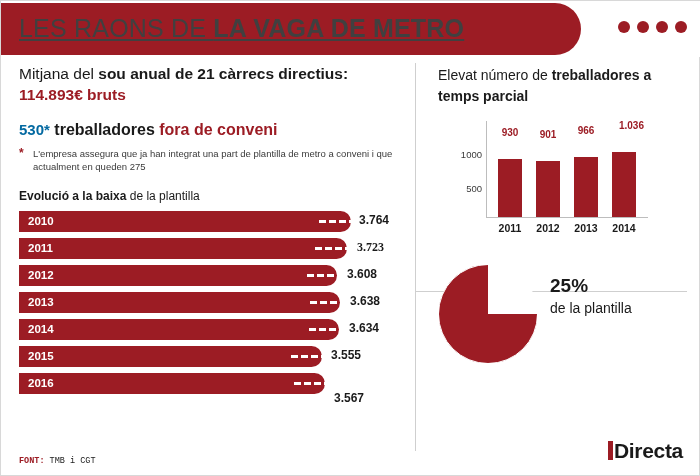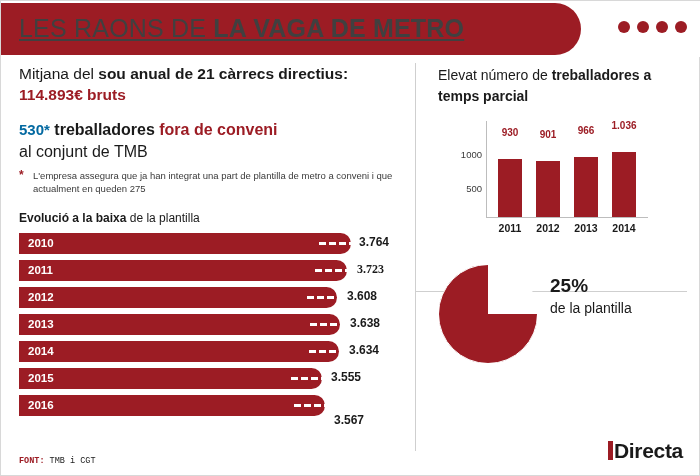--- a/index.html
+++ b/index.html
@@ -337,21 +337,20 @@
   <div class="hline" style="left:414px; top:290px; width:272px;"></div>
 
   <div id="left">
 
     <p class="para1">
       <span>Mitjana del </span><span class="b">sou anual de 21 càrrecs directius: </span><span class="red">114.893€ bruts</span>
     </p>
 
     <p class="para2">
       <span class="bigred">530*</span><span class="b"> treballadores </span><span class="red">fora de conveni</span><br>
-      <span>al conjunt de TMB</span>
     </p>
 
     <p class="footnote">
       <span class="star">*</span>
       <span>L'empresa assegura que ja han integrat una part de plantilla de metro a conveni i que actualment en queden 275</span>
     </p>
 
     <p class="subtitle-evol">
       <span class="b">Evolució a la baixa</span><span> de la plantilla</span>
     </p>
@@ -456,21 +455,21 @@
       <div class="ytick" style="top:62px;">500</div>
 
       <div class="colbar" style="left:60px; height:58px;"></div>
       <div class="colbar" style="left:98px; height:56px;"></div>
       <div class="colbar" style="left:136px; height:60px;"></div>
       <div class="colbar" style="left:174px; height:65px;"></div>
 
       <div class="colval" style="left:52px; top:6px;">930</div>
       <div class="colval" style="left:90px; top:8px;">901</div>
       <div class="colval" style="left:128px; top:4px;">966</div>
-      <div class="colval" style="left:166px; top:-1px;">1.036</div>
+      <div class="colval" style="left:166px; top:-1px;text-align:right;">1.036</div>
 
       <div class="collabel" style="left:55px;">2011</div>
       <div class="collabel" style="left:93px;">2012</div>
       <div class="collabel" style="left:131px;">2013</div>
       <div class="collabel" style="left:169px;">2014</div>
     </div>
 
     <div id="pieblock">
       <div id="pie"></div>
       <div id="pie-text">

